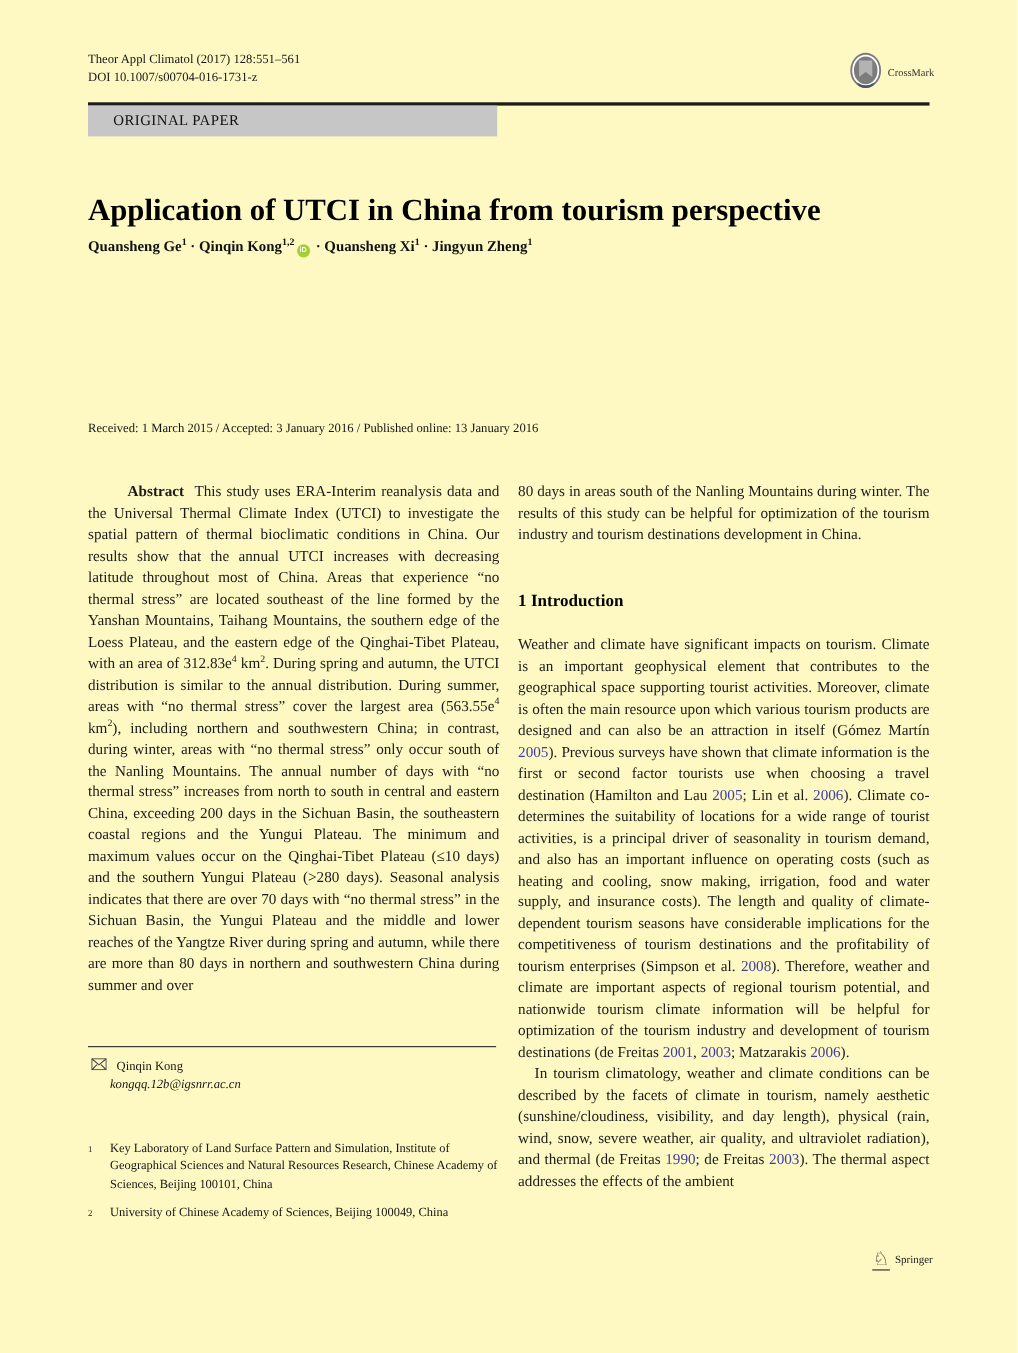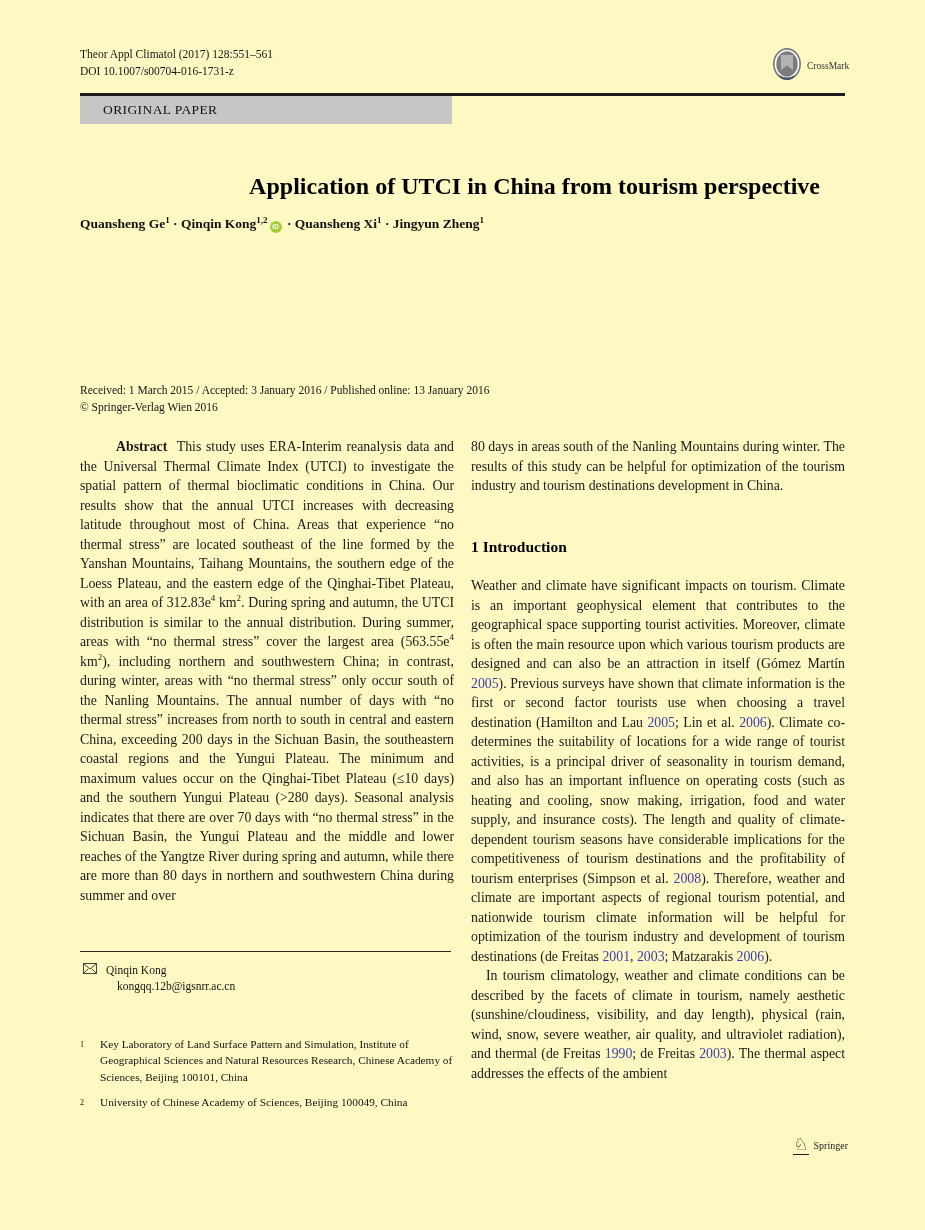--- a/index.html
+++ b/index.html
@@ -9,21 +9,21 @@
   
   .journal-ref{position:absolute;left:80px;top:46px;font-size:11.5px;line-height:17px;color:#151515;}
   .crossmark{position:absolute;left:771px;top:46px;display:flex;align-items:center;gap:4px;}
   .crossmark-label{font-size:9.5px;color:#333;}
   .top-rule{position:absolute;left:80px;top:93px;width:765px;height:3px;background:#1c1c1c;}
   .label-box{position:absolute;left:80px;top:96px;width:372px;height:28px;background:#c6c6c6;
              font-size:13.5px;letter-spacing:.4px;color:#111;display:flex;align-items:center;
              padding-left:23px;box-sizing:border-box;}
 
   
-  .title{position:absolute;left:80px;top:157px;width:740px;font-size:24px;font-weight:bold;color:#000;text-align:right;}
+  .title{position:absolute;left:80px;top:157px;width:740px;font-size:28px;font-weight:bold;color:#000;}
   .authors{position:absolute;left:80px;top:216px;width:740px;font-size:13.5px;font-weight:bold;color:#111;}
   .authors sup{font-size:9px;font-weight:bold;line-height:0;}
   .orcid{display:inline-block;width:12px;height:12px;border-radius:50%;background:var(--orcid,#a6ce39);
          color:#fff;font-family:"Liberation Sans",sans-serif;font-size:6.5px;font-weight:bold;
          text-align:center;line-height:12px;vertical-align:-1px;margin:0 2px;}
 
   
   .dates{position:absolute;left:80px;top:382px;width:765px;font-size:11.5px;line-height:16.5px;color:#151515;}
 
   
@@ -35,21 +35,21 @@
   .col sup{font-size:9px;line-height:0;}
   .b{font-weight:bold;margin-left:36px;}
   .link{color:var(--link,#3c3caa);}
   .section-heading{font-size:15.5px;font-weight:bold;color:#000;margin:41px 0 20px 0;text-align:left;}
   .indent{text-indent:15px;}
 
   
   .foot-rule{position:absolute;left:80px;top:951px;width:371px;height:1px;background:#2a2a2a;}
   .correspondence{position:absolute;left:83px;top:962px;width:371px;font-size:11.5px;line-height:16px;color:#151515;}
   .corr-row{display:flex;gap:9px;}
-  .corr-email{margin-left:34px;}
+  .corr-email{margin-left:17px;font-style:italic;}
   .footnotes{position:absolute;left:80px;top:1036px;width:374px;font-size:11.3px;line-height:16.3px;color:#151515;}
   .fn{display:flex;margin-bottom:9px;}
   .fn-num{width:20px;flex:0 0 20px;font-size:8px;padding-top:1px;}
   .fn-text{flex:1;}
 
   
   .springer{position:absolute;left:728px;top:1136px;width:120px;display:flex;align-items:center;
             justify-content:flex-end;gap:5px;color:#222;}
   .springer-knight{font-size:17px;line-height:17px;border-bottom:1.5px solid #222;padding-bottom:1px;}
   .springer-word{font-size:10px;}
@@ -81,21 +81,20 @@
   <div class="label-box">
     <span>ORIGINAL PAPER</span>
   </div>
 
   <h1 class="title">Application of UTCI in China from tourism perspective</h1>
 
   <div class="authors"><span>Quansheng Ge</span><sup>1</sup><span> · </span><span>Qinqin Kong</span><sup>1,2</sup><span class="orcid">iD</span><span> · </span><span>Quansheng Xi</span><sup>1</sup><span> · </span><span>Jingyun Zheng</span><sup>1</sup></div>
 
   <div class="dates">
     <div>Received: 1 March 2015 / Accepted: 3 January 2016 / Published online: 13 January 2016</div>
-    <div>© Springer-Verlag Wien 2016</div>
   </div>
 
   <div class="col col-left">
     <p><span class="b">Abstract</span><span>&nbsp;&nbsp;This study uses ERA-Interim reanalysis data and the Universal Thermal Climate Index (UTCI) to investigate the spatial pattern of thermal bioclimatic conditions in China. Our results show that the annual UTCI increases with decreasing latitude throughout most of China. Areas that experience “no thermal stress” are located southeast of the line formed by the Yanshan Mountains, Taihang Mountains, the southern edge of the Loess Plateau, and the eastern edge of the Qinghai-Tibet Plateau, with an area of 312.83e</span><sup>4</sup><span> km</span><sup>2</sup><span>. During spring and autumn, the UTCI distribution is similar to the annual distribution. During summer, areas with “no thermal stress” cover the largest area (563.55e</span><sup>4</sup><span> km</span><sup>2</sup><span>), including northern and southwestern China; in contrast, during winter, areas with “no thermal stress” only occur south of the Nanling Mountains. The annual number of days with “no thermal stress” increases from north to south in central and eastern China, exceeding 200 days in the Sichuan Basin, the southeastern coastal regions and the Yungui Plateau. The minimum and maximum values occur on the Qinghai-Tibet Plateau (≤10 days) and the southern Yungui Plateau (&gt;280 days). Seasonal analysis indicates that there are over 70 days with “no thermal stress” in the Sichuan Basin, the Yungui Plateau and the middle and lower reaches of the Yangtze River during spring and autumn, while there are more than 80 days in northern and southwestern China during summer and over</span></p>
   </div>
 
   <div class="col col-right">
     <p>80 days in areas south of the Nanling Mountains during winter. The results of this study can be helpful for optimization of the tourism industry and tourism destinations development in China.</p>
     <h2 class="section-heading">1 Introduction</h2>
     <p><span>Weather and climate have significant impacts on tourism. Climate is an important geophysical element that contributes to the geographical space supporting tourist activities. Moreover, climate is often the main resource upon which various tourism products are designed and can also be an attraction in itself (Gómez Martín </span><span class="link">2005</span><span>). Previous surveys have shown that climate information is the first or second factor tourists use when choosing a travel destination (Hamilton and Lau </span><span class="link">2005</span><span>; Lin et al. </span><span class="link">2006</span><span>). Climate co-determines the suitability of locations for a wide range of tourist activities, is a principal driver of seasonality in tourism demand, and also has an important influence on operating costs (such as heating and cooling, snow making, irrigation, food and water supply, and insurance costs). The length and quality of climate-dependent tourism seasons have considerable implications for the competitiveness of tourism destinations and the profitability of tourism enterprises (Simpson et al. </span><span class="link">2008</span><span>). Therefore, weather and climate are important aspects of regional tourism potential, and nationwide tourism climate information will be helpful for optimization of the tourism industry and development of tourism destinations (de Freitas </span><span class="link">2001</span><span>, </span><span class="link">2003</span><span>; Matzarakis </span><span class="link">2006</span><span>).</span></p>

